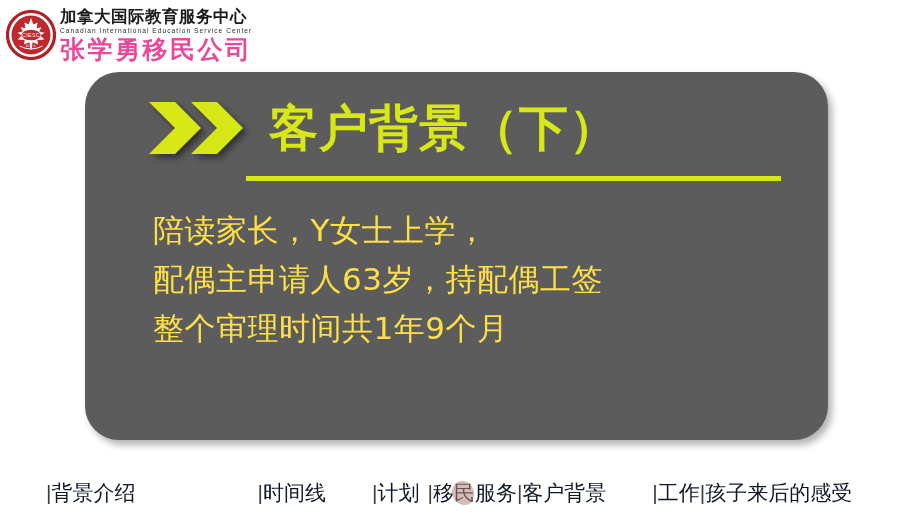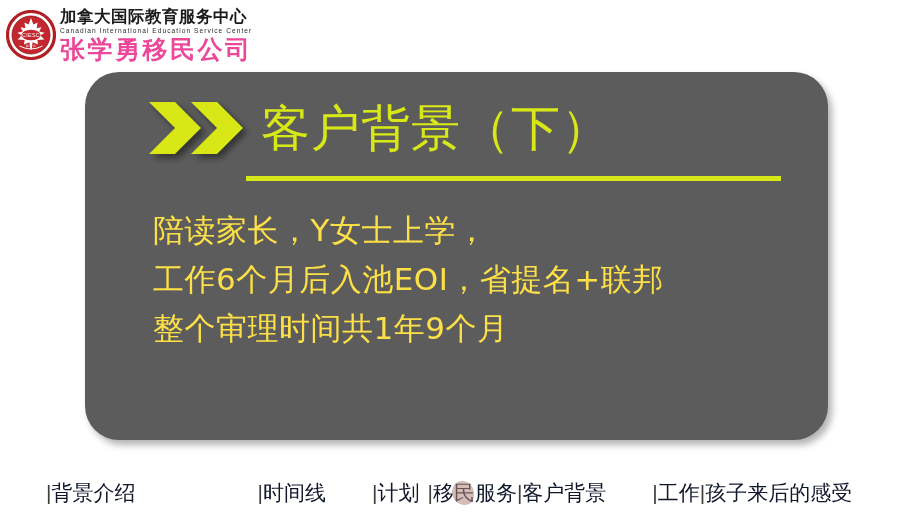--- a/index.html
+++ b/index.html
@@ -90,23 +90,24 @@
     width: 100px;
     height: 56px;
     flex: 0 0 100px;
     filter: drop-shadow(4px 4px 3px rgba(0,0,0,0.45));
   }
   #slide-title {
     font-size: 49px;
     color: #d7e816;
     line-height: 1;
     white-space: nowrap;
-    margin-left: 14px;
+    margin-left: 22px;
     letter-spacing: 1px;
     font-family: "DejaVu Sans", "Liberation Sans", sans-serif;
+    font-weight: bold;
   }
   #title-underline {
     position: absolute;
     left: 161px;
     top: 104px;
     width: 535px;
     height: 5px;
     background: #d7e816;
   }
 
@@ -195,21 +196,21 @@
         <polygon points="44,2 70,2 96,28 70,54 44,54 70,28" fill="#d7e816"></polygon>
       </svg>
     </div>
     <div id="slide-title">客户背景（下）</div>
   </div>
 
   <div id="title-underline"></div>
 
   <div id="body-text">
     <div class="body-line">陪读家长，Y女士上学，</div>
-    <div class="body-line">工作6个月后入池EOI，省提名+联邦</div>
+    <div class="body-line">配偶主申请人63岁，持配偶工签</div>
     <div class="body-line">整个审理时间共1年9个月</div>
   </div>
 
 </div>
 
 <div id="bottom-nav">
   <span class="nav-sep">|</span>
   <span class="nav-item">背景介绍</span>
   <span class="nav-gap-lg"></span>
   <span class="nav-sep">|</span>

